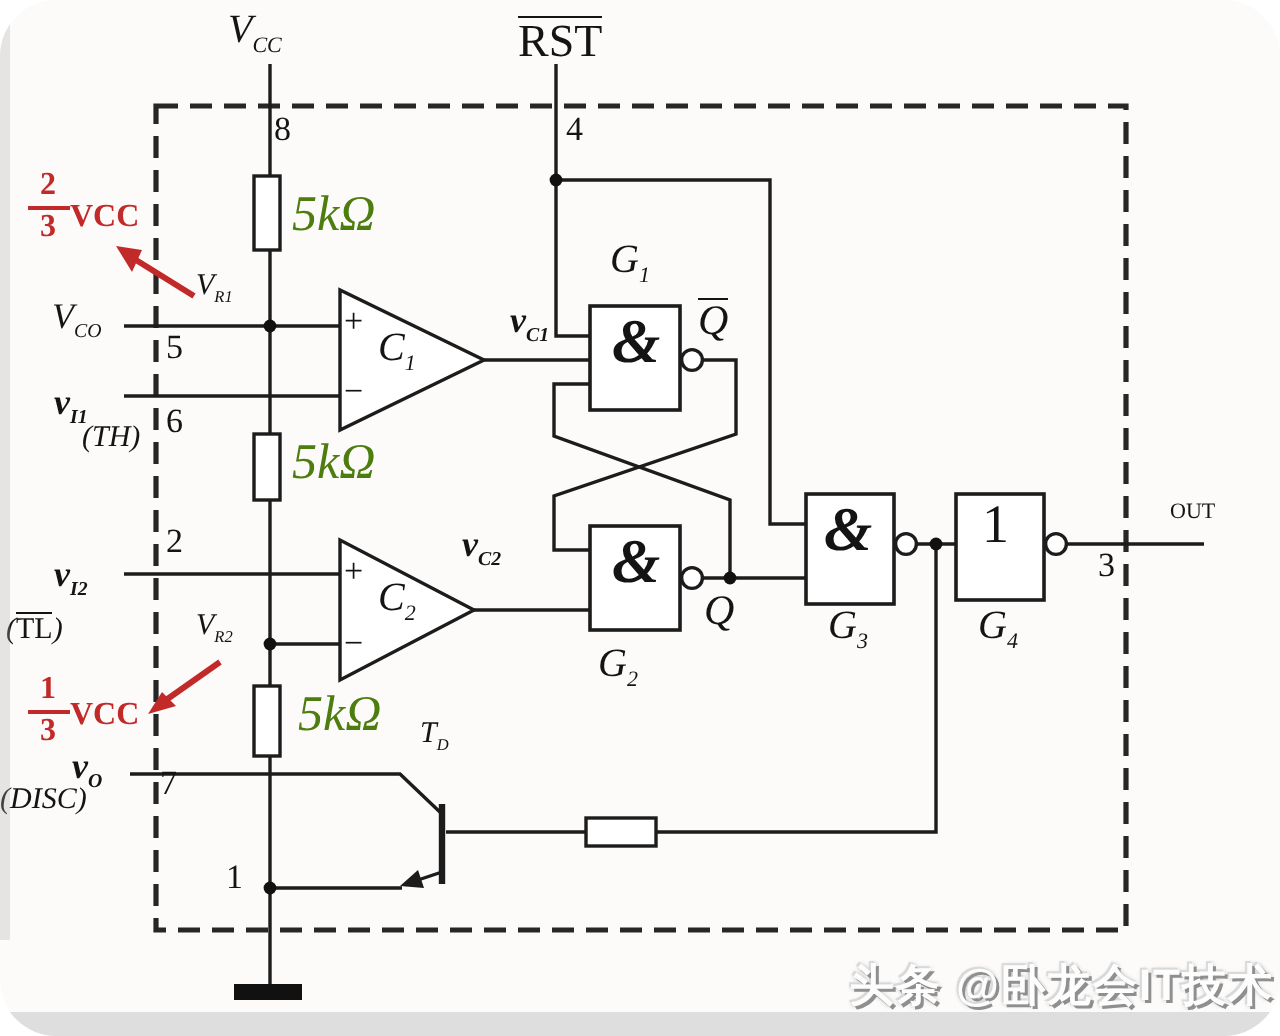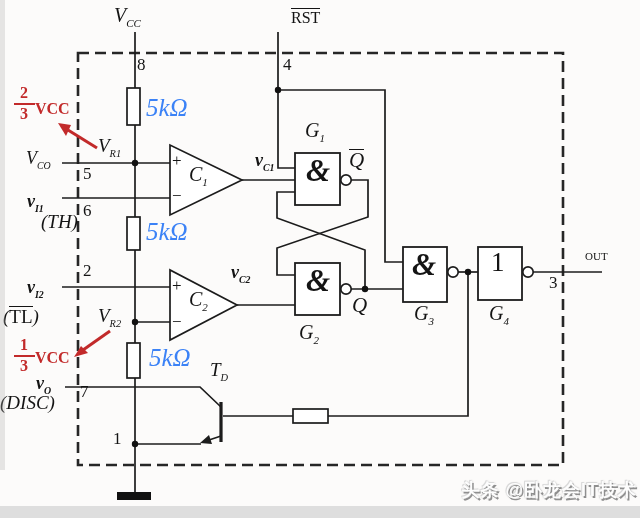--- a/index.html
+++ b/index.html
@@ -1,35 +1,35 @@
 <!DOCTYPE html>
 <html><head>
 <meta charset="utf-8">
 <style>
   html,body{margin:0;padding:0;background:#fff;}
   #stage{position:relative;width:640px;height:518px;background:#fcfbfa;overflow:hidden;
-         font-family:"Liberation Serif","DejaVu Serif",serif;}
+         font-family:"Liberation Serif","DejaVu Serif",serif;border-radius:28px;}
   svg{position:absolute;left:0;top:0;}
   .lb{position:absolute;font-style:italic;color:#141414;line-height:1;white-space:nowrap;
-      font-size:19px;}
+      font-size:15px;}
   .lb sub{font-size:0.55em;font-style:italic;line-height:1;}
   .rm{font-style:normal;}
   .bold{font-weight:bold;}
   .pin{position:absolute;font-style:normal;color:#141414;font-size:17px;line-height:1;}
   .bar{display:inline-block;border-top:1.7px solid #141414;padding-top:1px;line-height:.95;}
   .amp{position:absolute;font-style:italic;font-weight:bold;font-size:31px;color:#141414;line-height:1;}
   .gone{position:absolute;font-style:normal;font-size:27px;color:#141414;line-height:1;}
-  .res{position:absolute;font-style:italic;font-size:25px;color:#3b82f6;line-height:1;}
+  .res{position:absolute;font-style:italic;font-size:25px;color:#4d7c0f;line-height:1;}
   .red{color:#c22a2a;}
   .frac{position:absolute;display:flex;flex-direction:column;align-items:center;width:24px;}
   .frac .num,.frac .den{font-size:16px;font-weight:bold;font-style:normal;line-height:1.05;}
   .frac .fbar{width:21px;height:2.6px;background:#c22a2a;margin:1px 0;}
   .vcc-red{position:absolute;font-size:16px;font-weight:bold;font-style:normal;line-height:1;}
   .wm{position:absolute;right:3px;top:478px;font-family:"Liberation Sans","DejaVu Sans",sans-serif;
-      font-size:18px;font-weight:bold;letter-spacing:1px;color:#fdfdfd;
+      font-size:22px;font-weight:bold;letter-spacing:1px;color:#fdfdfd;
       text-shadow:1.5px 1.5px 0 #8f8f8f,-1px -1px 0 #d9d9d9,0 0 2px #b5b5b5;}
   .band{position:absolute;left:0;top:506px;width:640px;height:12px;background:#dedede;}
   .edge{position:absolute;left:0;top:0;width:5px;height:470px;background:#aeaeae;opacity:.3;}
 </style>
 </head>
 <body>
 
 <div id="stage">
 
   <svg width="640" height="518" viewBox="0 0 640 518">
@@ -105,21 +105,21 @@
       <line x1="97" y1="148" x2="68" y2="130"></line>
       <polygon points="58,123 71,125 66,136" stroke="none"></polygon>
       <line x1="110" y1="331" x2="83" y2="350"></line>
       <polygon points="74,357 81,346 88,353" stroke="none"></polygon>
     </g>
   </svg>
 
   <span class="lb" style="left:114px;top:5px;font-size:20px;"><span>V</span><sub>CC</sub></span>
   <span class="pin" style="left:137px;top:56px;position:absolute;">8</span>
 
-  <span class="lb rm" style="left:259px;top:8px;font-size:16px;margin-left:32px;"><span class="bar">RST</span></span>
+  <span class="lb rm" style="left:259px;top:8px;font-size:23px;"><span class="bar">RST</span></span>
   <span class="pin" style="left:283px;top:56px;">4</span>
 
   <span class="frac red" style="left:12px;top:85px;">
     <span class="num">2</span>
     <span class="fbar"></span>
     <span class="den">3</span>
   </span>
   <span class="vcc-red red" style="left:35px;top:101px;">VCC</span>
 
   <span class="lb" style="left:98px;top:136px;"><span>V</span><sub>R1</sub></span>

